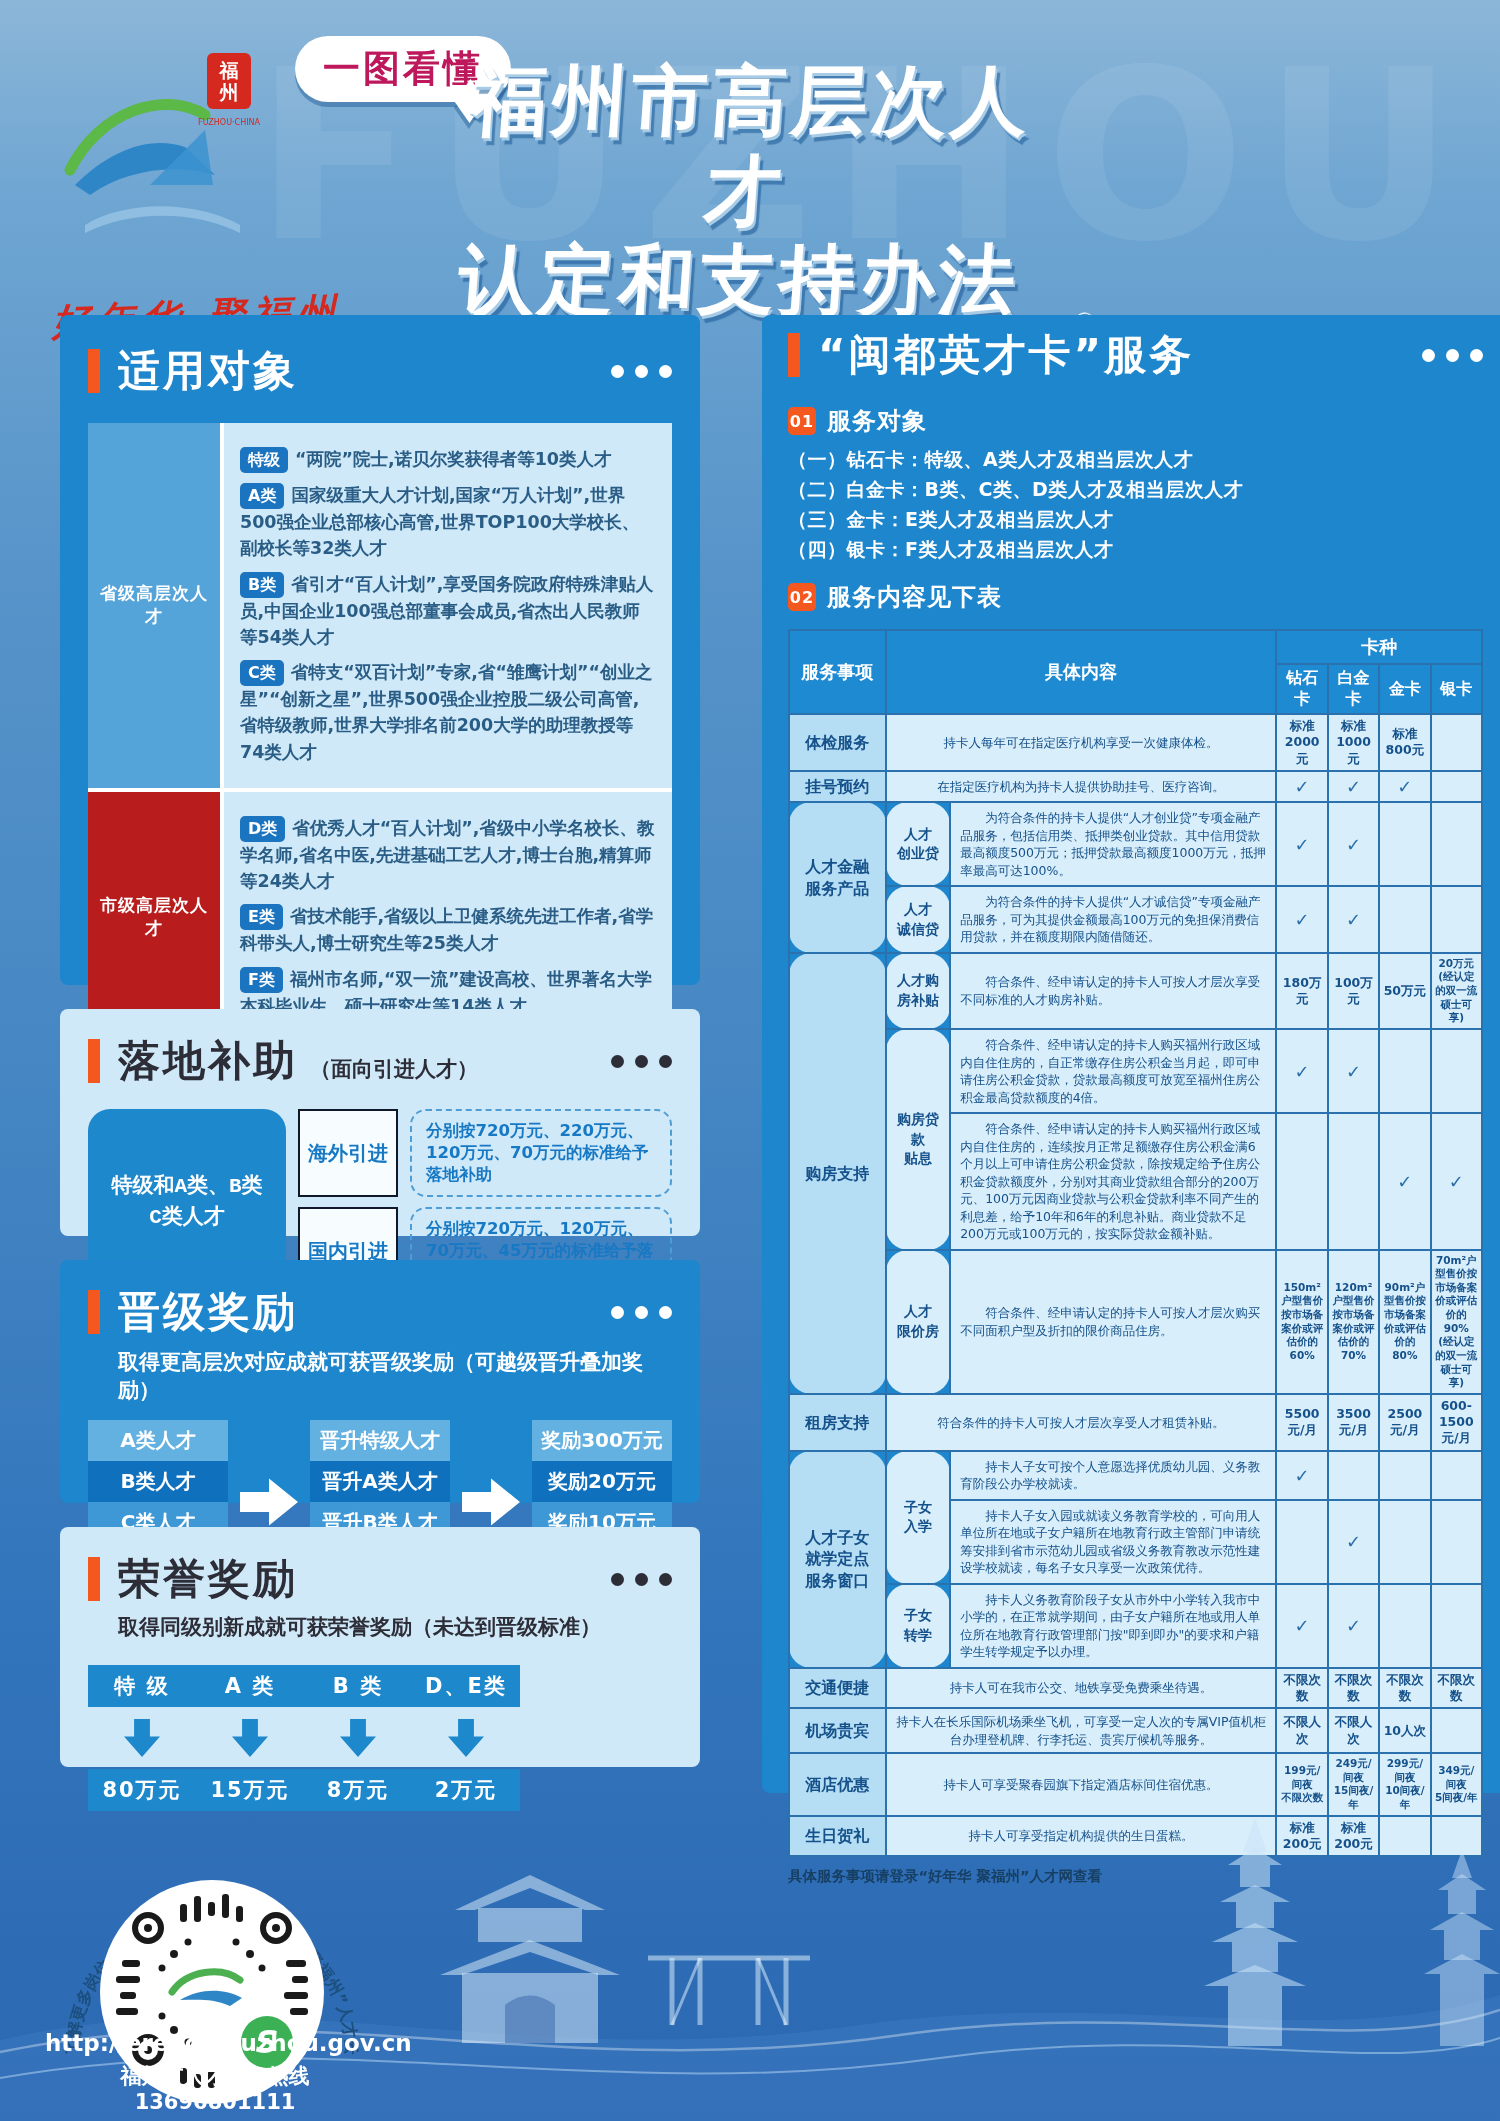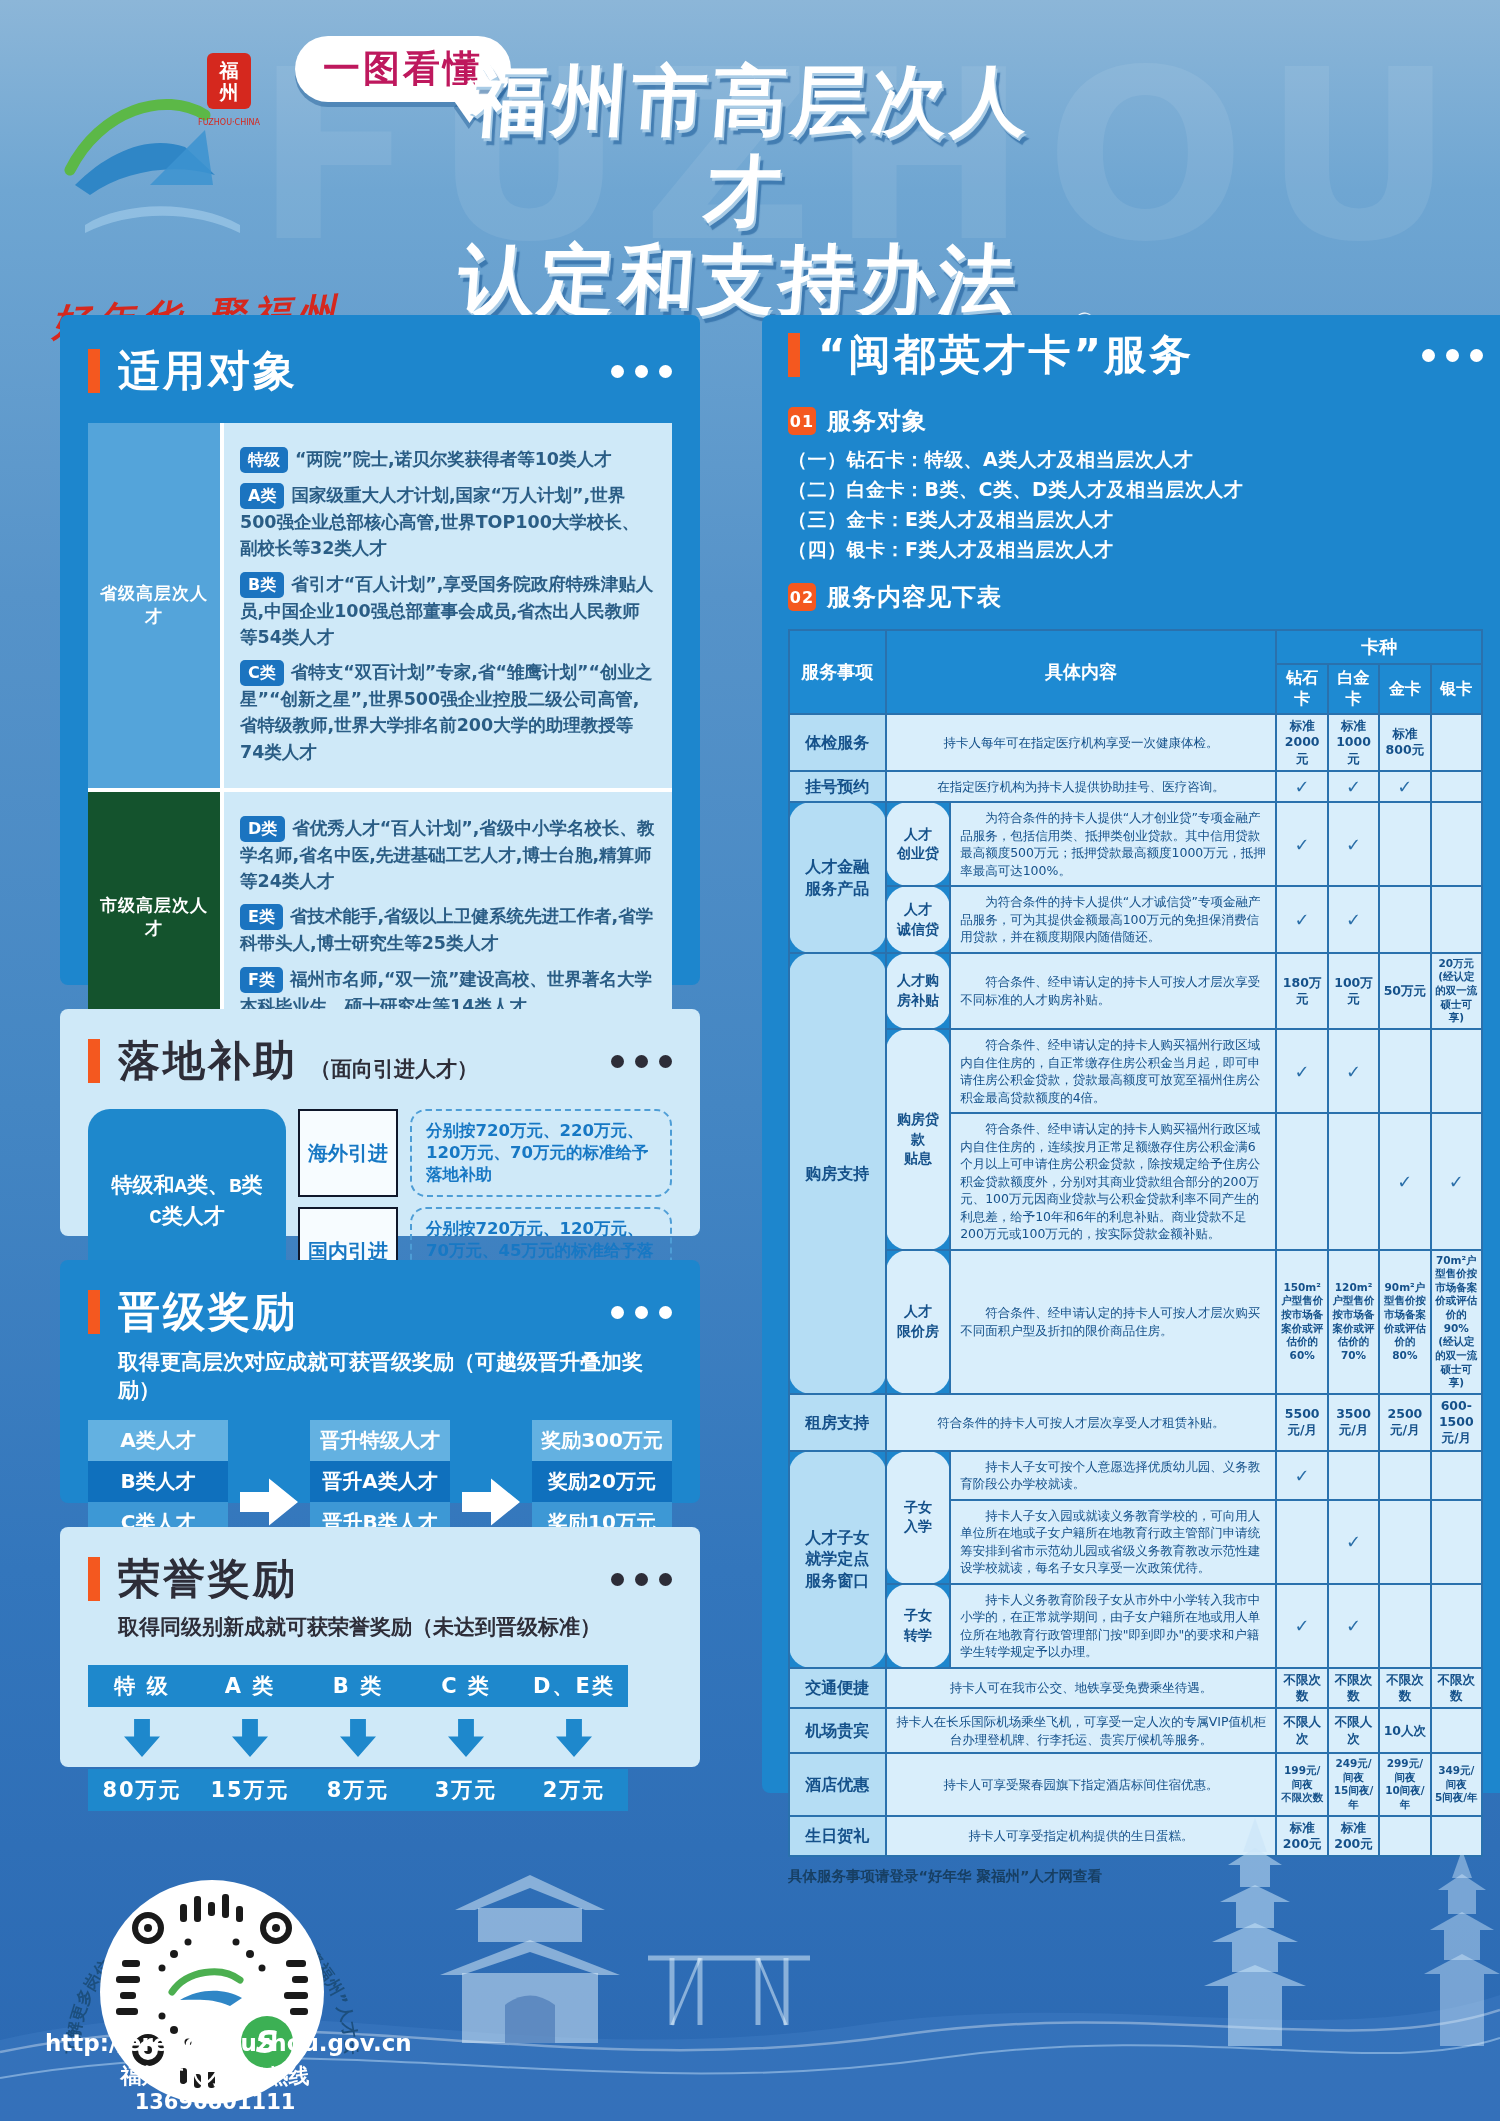--- a/index.html
+++ b/index.html
@@ -33,21 +33,21 @@
   .sec-sub{font-size:21px;font-weight:bold;margin-left:12px;align-self:flex-end;padding-bottom:6px;}
   .dots{margin-left:auto;display:flex;gap:11px;align-items:center;}
   .dots i{width:13px;height:13px;border-radius:50%;background:#fff;}
   .dots.dark i{background:#2d2d38;}
   .prel{white-space:pre-line;border-radius:22px;}
   
   .app-table{display:grid;grid-template-columns:132px 1fr;gap:4px;background:#fff;margin-top:24px;}
   .app-label{display:flex;align-items:center;justify-content:center;color:#fff;
     font-size:17px;font-weight:bold;letter-spacing:1px;padding:6px;text-align:center;}
   .app-label.lv1{background:#54a4da;}
-  .app-label.lv2{background:#14532d;}
+  .app-label.lv2{background:#b91c1c;}
   .app-cell{background:#cfe9f8;padding:14px 16px;}
   .arow{margin:9px 0;font-size:17.5px;line-height:1.5;color:#2a5d85;font-weight:600;}
   .abadge{display:inline-block;background:#1b74c0;color:#fff;font-size:16px;font-weight:bold;
     border-radius:5px;padding:1px 8px;margin-right:7px;}
   
   .landing-grid{display:grid;grid-template-columns:198px 100px 1fr;gap:10px 12px;margin-top:20px;}
   .who{background:#1e88cc;color:#fff;font-size:21px;font-weight:bold;display:flex;
     align-items:center;justify-content:center;text-align:center;grid-row:1/3;line-height:1.5;font-family:Liberation Mono, monospace;}
   .who2{background:#1e88cc;color:#fff;font-size:21px;font-weight:bold;display:flex;
     align-items:center;justify-content:center;grid-column:1/3;padding:9px 0;}
@@ -232,25 +232,20 @@
       </div>
       <div class="hcol">
         <div class="hbox">A 类</div>
         <div class="harrow"></div>
         <div class="hbox">15万元</div>
       </div>
       <div class="hcol">
         <div class="hbox">B 类</div>
         <div class="harrow"></div>
         <div class="hbox">8万元</div>
-      </div>
-      <div class="hcol">
-        <div class="hbox">C 类</div>
-        <div class="harrow"></div>
-        <div class="hbox">3万元</div>
       </div>
       <div class="hcol">
         <div class="hbox">D、E类</div>
         <div class="harrow"></div>
         <div class="hbox">2万元</div>
       </div>
     </div>
   </div>
 
   <div class="panel p-blue" style="left:762px;top:315px;width:747px;height:1478px;padding:12px 26px;">

